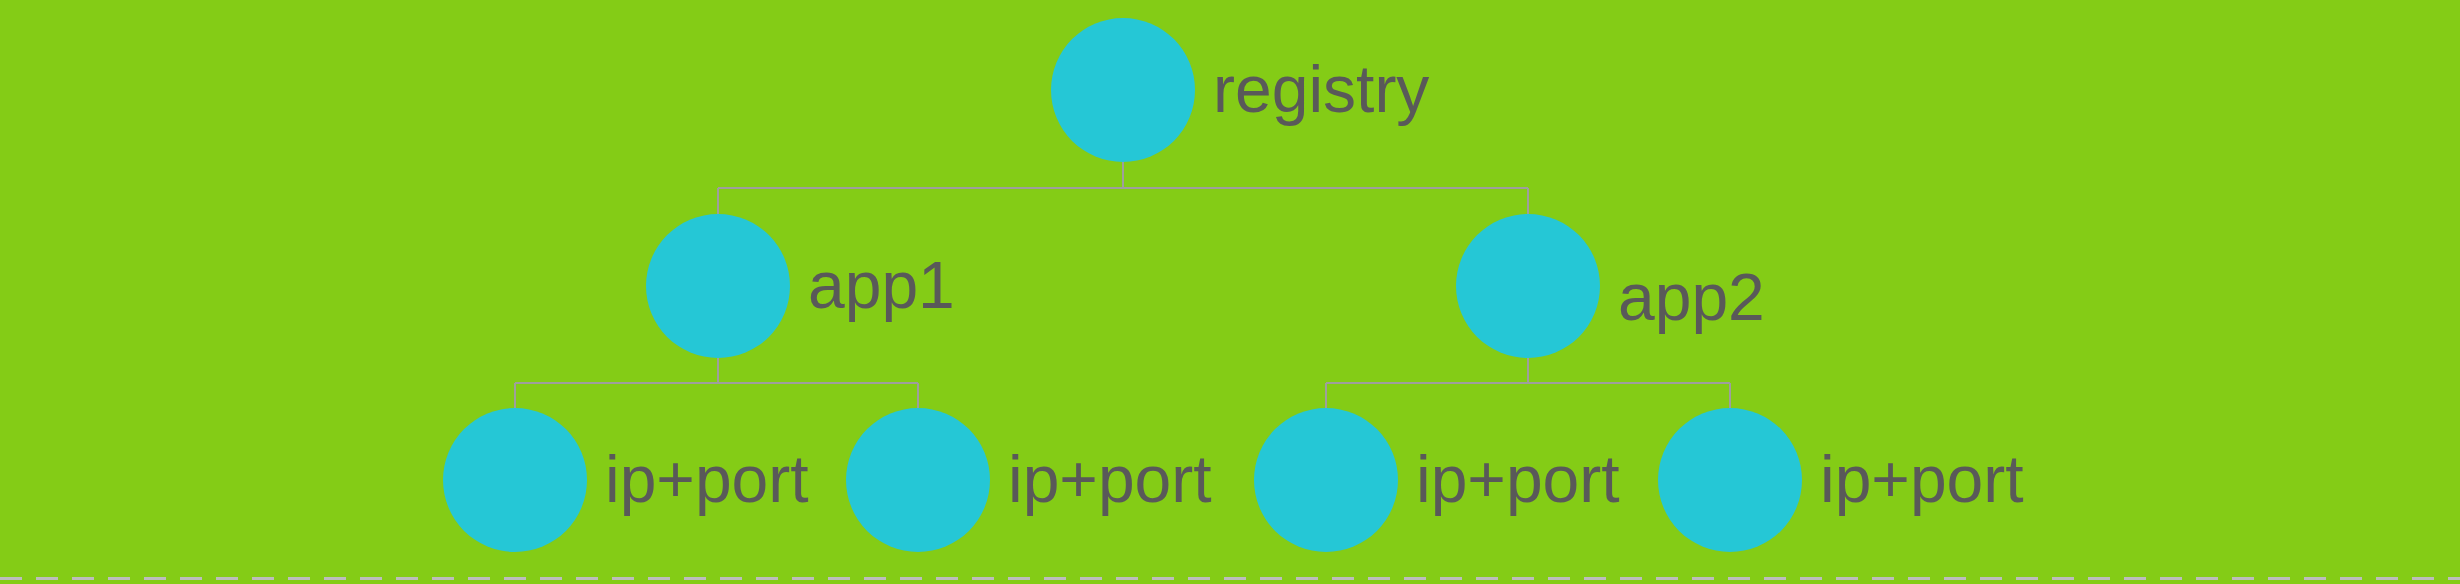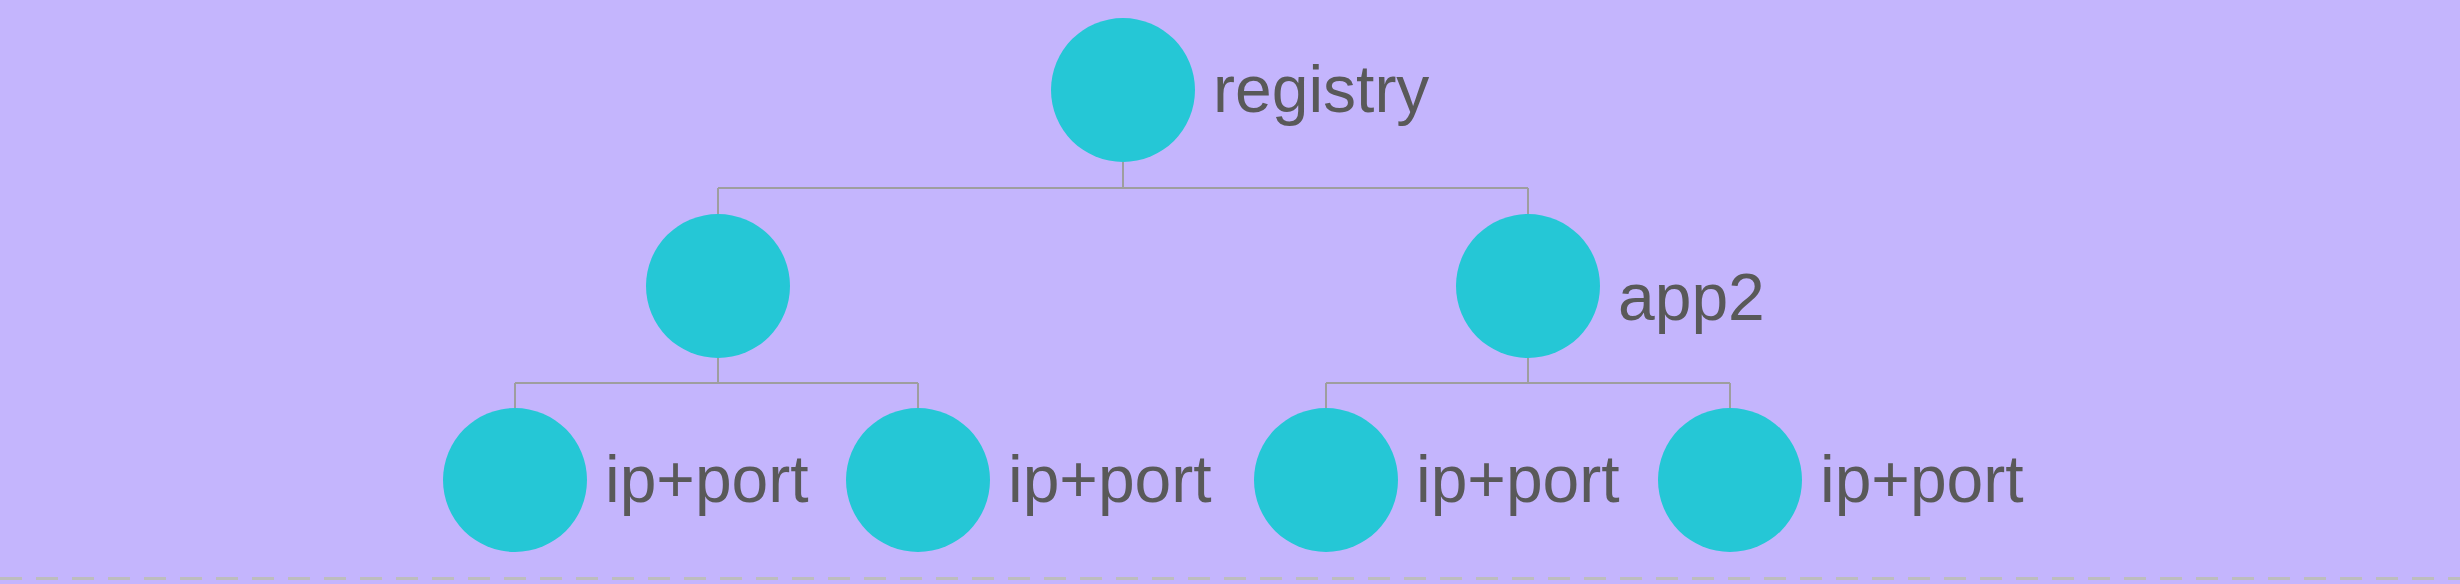--- a/index.html
+++ b/index.html
@@ -37,40 +37,41 @@
     position: absolute;
     left: 0;
     top: 577px;
     width: 2460px;
     height: 4px;
   }
 </style>
 </head>
 <body>
 
-<div id="diagram" style="background: #c4b5fd;">
+<div id="diagram" style="background: #84cc16;">
   <svg id="edges-svg" width="2460" height="584">
       <line x1="1123" y1="162" x2="1123" y2="188" stroke="#9e9e9e" stroke-width="2"></line>
       <line x1="718" y1="188" x2="1528" y2="188" stroke="#9e9e9e" stroke-width="2"></line>
       <line x1="718" y1="188" x2="718" y2="214" stroke="#9e9e9e" stroke-width="2"></line>
       <line x1="1528" y1="188" x2="1528" y2="214" stroke="#9e9e9e" stroke-width="2"></line>
       <line x1="718" y1="358" x2="718" y2="383" stroke="#9e9e9e" stroke-width="2"></line>
       <line x1="515" y1="383" x2="918" y2="383" stroke="#9e9e9e" stroke-width="2"></line>
       <line x1="515" y1="383" x2="515" y2="408" stroke="#9e9e9e" stroke-width="2"></line>
       <line x1="918" y1="383" x2="918" y2="408" stroke="#9e9e9e" stroke-width="2"></line>
       <line x1="1528" y1="358" x2="1528" y2="383" stroke="#9e9e9e" stroke-width="2"></line>
       <line x1="1326" y1="383" x2="1730" y2="383" stroke="#9e9e9e" stroke-width="2"></line>
       <line x1="1326" y1="383" x2="1326" y2="408" stroke="#9e9e9e" stroke-width="2"></line>
       <line x1="1730" y1="383" x2="1730" y2="408" stroke="#9e9e9e" stroke-width="2"></line>
     </svg>
 
   <div id="bottom-rule" style="height: 3px; background: repeating-linear-gradient(90deg, rgb(189, 189, 189) 0px, rgb(189, 189, 189) 22px, transparent 22px, transparent 36px);"></div>
 <div class="node-circle" style="left: 1051px; top: 18px; width: 144px; height: 144px; background: rgb(37, 199, 214);"></div>
     <span class="node-label" style="left: 1213px; top: 90px; color: rgb(89, 89, 89); font-size: 66px;">registry</span>
     <div class="node-circle" style="left: 646px; top: 214px; width: 144px; height: 144px; background: rgb(37, 199, 214);"></div>
+    <span class="node-label" style="left: 808px; top: 286px; color: rgb(89, 89, 89); font-size: 66px;">app1</span>
     <div class="node-circle" style="left: 1456px; top: 214px; width: 144px; height: 144px; background: rgb(37, 199, 214);"></div>
     <span class="node-label" style="left: 1618px; top: 286px; color: rgb(89, 89, 89); font-size: 66px; margin-top: 12px;">app2</span>
     <div class="node-circle" style="left: 443px; top: 408px; width: 144px; height: 144px; background: rgb(37, 199, 214);"></div>
     <span class="node-label" style="left: 605px; top: 480px; color: rgb(89, 89, 89); font-size: 66px;">ip+port</span>
     <div class="node-circle" style="left: 846px; top: 408px; width: 144px; height: 144px; background: rgb(37, 199, 214);"></div>
     <span class="node-label" style="left: 1008px; top: 480px; color: rgb(89, 89, 89); font-size: 66px;">ip+port</span>
     <div class="node-circle" style="left: 1254px; top: 408px; width: 144px; height: 144px; background: rgb(37, 199, 214);"></div>
     <span class="node-label" style="left: 1416px; top: 480px; color: rgb(89, 89, 89); font-size: 66px;">ip+port</span>
     <div class="node-circle" style="left: 1658px; top: 408px; width: 144px; height: 144px; background: rgb(37, 199, 214);"></div>
     <span class="node-label" style="left: 1820px; top: 480px; color: rgb(89, 89, 89); font-size: 66px;">ip+port</span>

